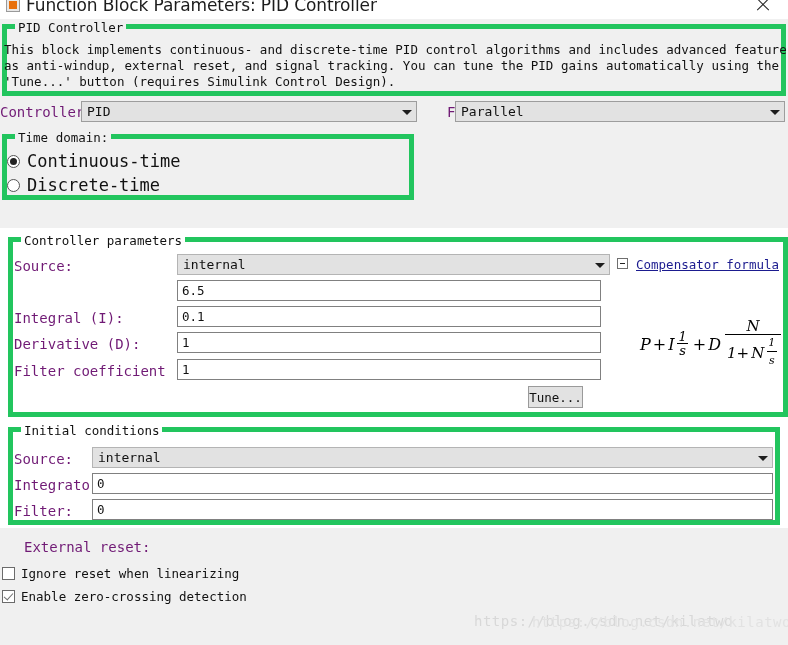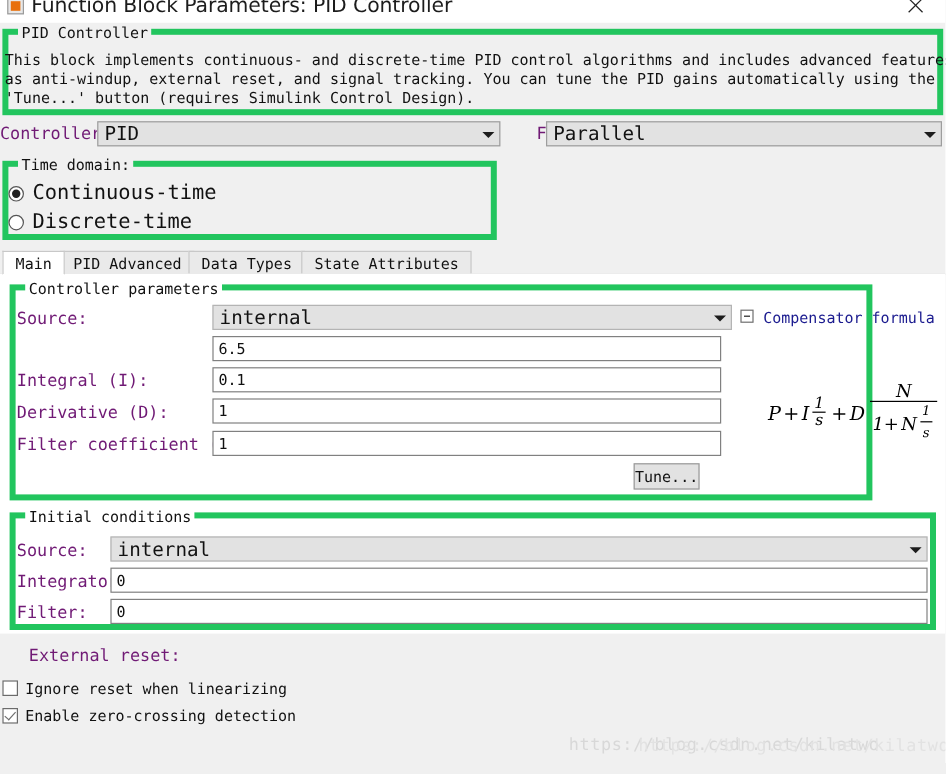--- a/index.html
+++ b/index.html
@@ -103,21 +103,21 @@
   
   .combo {
     position: absolute;
     height: 21px;
     background: #e2e2e2;
     border: 1px solid #9d9d9d;
     display: flex; align-items: center;
     cursor: pointer;
   }
   .combo .combo-val {
-    font-size: 16px;
+    font-size: 13px;
     color: #111;
     padding-left: 5px;
     white-space: nowrap;
     flex: 1 1 auto;
     overflow: hidden;
   }
   .combo .combo-arrow {
     width: 16px; height: 100%;
     flex: 0 0 auto;
     position: relative;
@@ -261,20 +261,21 @@
     content: "";
     position: absolute;
     left: 2px; top: 4px;
     width: 5px; height: 1px;
     background: #222;
   }
   .formula-link {
     position: absolute;
     font-size: 12.5px;
     color: #1b1b8f;
+    text-decoration: underline;
     cursor: pointer;
     white-space: nowrap;
   }
   .formula {
     position: absolute;
     font-family: "DejaVu Serif", "Liberation Serif", serif;
     font-style: italic;
     font-size: 16px;
     color: #000;
     display: flex;
@@ -343,38 +344,24 @@
 
   <div class="radio-row" style="left:7px; top:151px;">
     <span class="radio checked"></span>
     <span class="rlabel">Continuous-time</span>
   </div>
   <div class="radio-row" style="left:7px; top:175px;">
     <span class="radio"></span>
     <span class="rlabel">Discrete-time</span>
   </div>
 
-  <div class="tabbar">
-    <div class="tab active" style="left:2px;">
-      <span>Main</span>
-    </div>
-    <div class="tab" style="left:50px;">
-      <span>PID Advanced</span>
-    </div>
-    <div class="tab" style="left:157px;">
-      <span>Data Types</span>
-    </div>
-    <div class="tab" style="left:251px;">
-      <span>State Attributes</span>
-    </div>
-  </div>
 
   <div class="panel"></div>
 
-  <div class="group" style="left:8px; top:237px; width:719px; height:180px; background:#ffffff;">
+  <div class="group" style="left:8px; top:237px; width:780px; height:180px; background:#ffffff;">
     <div class="group-label" style="background:#ffffff;">Controller parameters</div>
   </div>
 
   <div class="lbl" style="left:14px; top:258px;">Source:</div>
   <div class="combo flat" style="left:177px; top:254px; width:433px;">
     <div class="combo-val">internal</div>
     <div class="combo-arrow"></div>
   </div>
 
   <div class="field" style="left:177px; top:280px; width:424px;">6.5</div>

